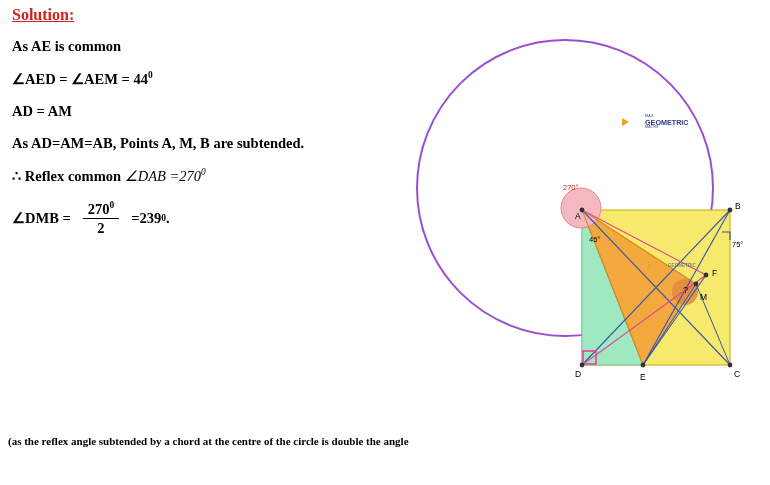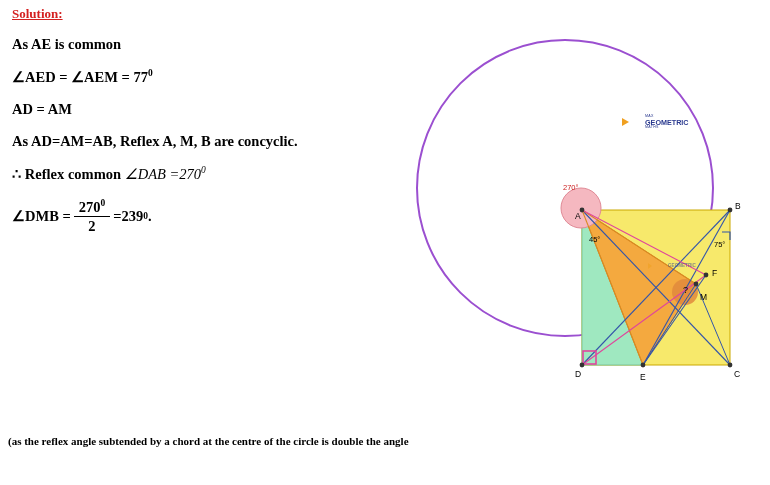--- a/index.html
+++ b/index.html
@@ -22,21 +22,21 @@
   
   #solution-col {
     position: absolute;
     left: 12px;
     top: 6px;
     width: 420px;
   }
   .sol-title {
     color: #d42020;
     font-weight: bold;
-    font-size: 13px;
+    font-size: 16px;
     text-decoration: underline;
     font-family: "Liberation Serif", serif;
     margin-bottom: 14px;
   }
   .line {
     font-size: 14.5px;
     font-weight: bold;
     color: #000000;
     margin-bottom: 15px;
     white-space: nowrap;
@@ -48,21 +48,21 @@
   }
   .ital {
     font-style: italic;
     font-weight: normal;
     font-family: "Liberation Serif", serif;
   }
   .frac {
     display: inline-block;
     vertical-align: middle;
     text-align: center;
-    margin: 0 3px;
+    margin: 0 12px;
   }
   .frac .num {
     display: block;
     border-bottom: 1.4px solid #000;
     padding: 0 5px 1px 5px;
     line-height: 1.15;
   }
   .frac .den {
     display: block;
     padding: 1px 5px 0 5px;
@@ -140,26 +140,26 @@
 
   <div id="solution-col">
 
     <div class="sol-title">Solution:</div>
 
 
     <div class="line">As AE is common</div>
 
 
     <div class="line">
-      <span>∠AED = ∠AEM = 77</span><span class="sup">0</span>
+      <span>∠AED = ∠AEM = 44</span><span class="sup">0</span>
     </div>
 
     <div class="line">AD = AM</div>
 
-    <div class="line">As AD=AM=AB, Reflex A, M, B are concyclic.</div>
+    <div class="line">As AD=AM=AB, Points A, M, B are subtended.</div>
 
     <div class="line">
       <span>∴ Reflex common</span>
       <span class="ital">∠DAB =</span><span class="ital">270</span><span class="sup ital">0</span>
     </div>
 
 
     <div class="eqline">
       <span>∠DMB =</span>
       <span class="frac">
@@ -218,21 +218,21 @@
 
     <div class="fig-label" style="left:175px; top:191px;">A</div>
     <div class="fig-label" style="left:335px; top:181px;">B</div>
     <div class="fig-label" style="left:334px; top:349px;">C</div>
     <div class="fig-label" style="left:175px; top:349px;">D</div>
     <div class="fig-label" style="left:240px; top:352px;">E</div>
     <div class="fig-label" style="left:312px; top:248px;">F</div>
     <div class="fig-label" style="left:300px; top:272px;">M</div>
     <div class="fig-label red small" style="left:163px; top:163px;">270°</div>
     <div class="fig-label small" style="left:189px; top:215px;">45°</div>
-    <div class="fig-label small" style="left:314px; top:220px;">75°</div>
+    <div class="fig-label small" style="left:332px; top:220px;">75°</div>
     <div class="fig-label" style="left:283px; top:265px; font-size:9px;">?</div>
 
     <div class="wm" style="left:222px; top:95px;">
       <span class="tri"></span>
       <span class="txt">
         <span class="t1" style="display:block;">MAX</span>
         <span class="t2" style="display:block;">GEOMETRIC</span>
         <span class="t3" style="display:block;">MATHS</span>
       </span>
     </div>

